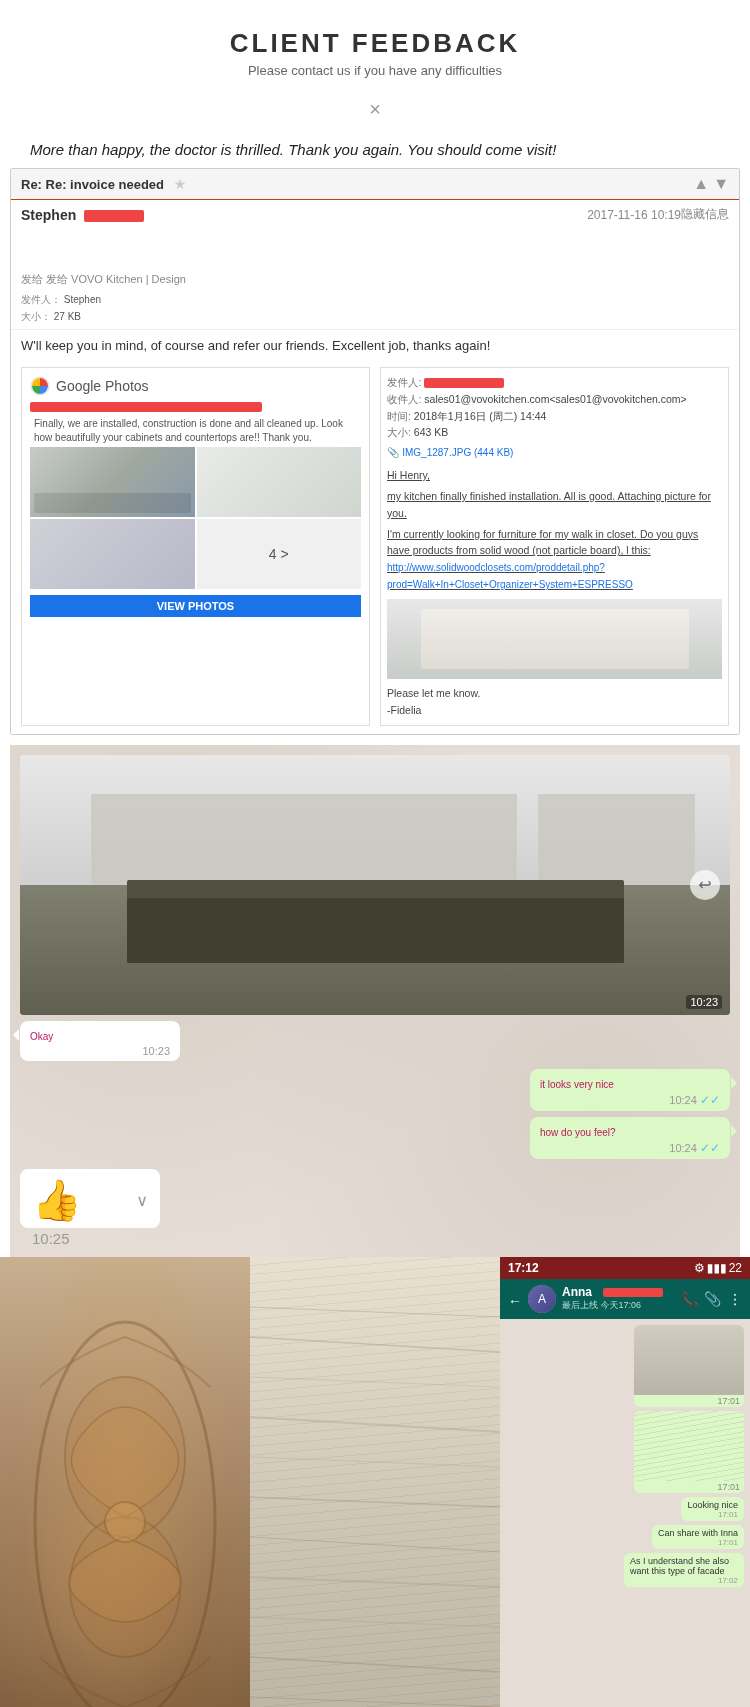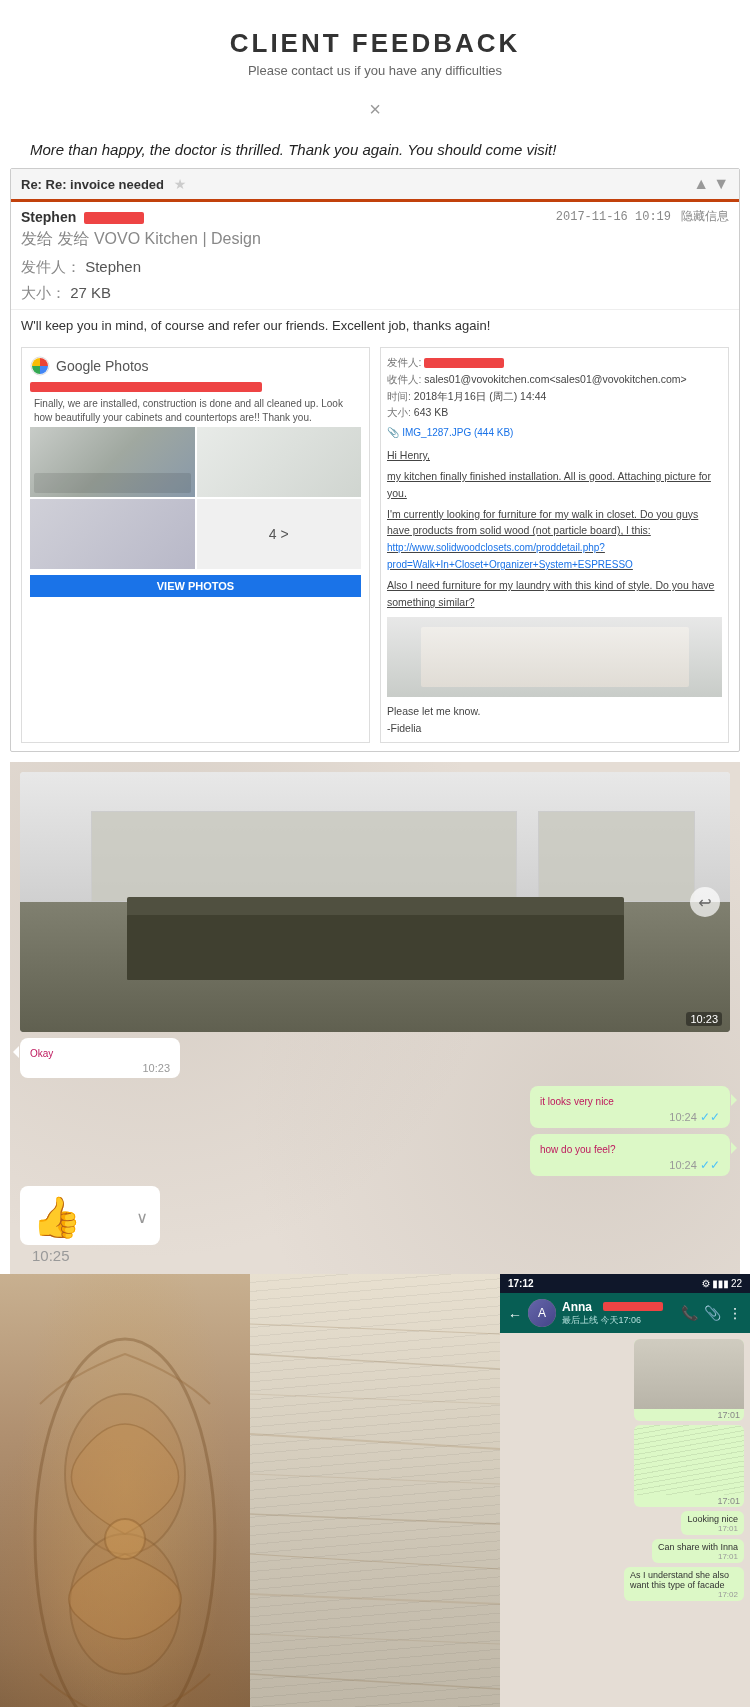--- a/index.html
+++ b/index.html
@@ -45,21 +45,21 @@
 
     
     .email-card {
       margin: 0 10px;
       border: 1px solid #ccc;
       border-radius: 2px;
       background: #fff;
     }
     .email-header-bar {
       background: #f5f5f5;
-      border-bottom: 3px solid #c2410c;
+      border-bottom: 1px solid #c2410c;
       padding: 6px 10px;
       display: flex;
       align-items: center;
       justify-content: space-between;
     }
     .email-subject {
       font-size: 13px;
       font-weight: bold;
       color: #333;
     }
@@ -93,21 +93,21 @@
       border-radius: 2px;
       vertical-align: middle;
       margin-left: 4px;
     }
     .email-date {
       font-size: 12px;
       color: #888;
     }
     .email-meta {
       padding: 2px 10px 4px 10px;
-      font-size: 15px;
+      font-size: 10px;
       color: #555;
       line-height: 1.7;
     }
     .email-meta .label { color: #888; }
     .email-body {
       padding: 8px 10px;
       font-size: 13px;
       color: #333;
       border-top: 1px solid #eee;
     }
@@ -363,24 +363,24 @@
 
     
     .wa-overlay {
       position: absolute;
       inset: 0;
       background: #e5ddd5;
       display: flex;
       flex-direction: column;
     }
     .wa-status-bar {
-      background: #0f172a;
+      background: #7f1d1d;
       color: #fff;
       padding: 4px 8px;
-      font-size: 10px;
+      font-size: 12px;
       display: flex;
       align-items: center;
       justify-content: space-between;
     }
     .wa-status-time { font-weight: bold; }
     .wa-status-icons { display: flex; gap: 2px; align-items: center; }
     .wa-header {
       background: #075e54;
       padding: 6px 8px;
       display: flex;
@@ -487,26 +487,26 @@
     <div class="email-nav-arrows">
       <span>▲</span>
       <span>▼</span>
     </div>
   </div>
   <div class="email-sender-row">
     <div>
       <span class="sender-name">Stephen</span>
       <span class="sender-redacted"></span>
     </div>
-    <div style="display:flex;align-items:center;gap:10px;font-family:Liberation Mono, monospace;">
+    <div style="display:flex;align-items:center;">
       <span class="email-date">2017-11-16 10:19</span>
       <span style="font-size:12px;color:#888;">隐藏信息</span>
     </div>
   </div>
-  <div style="padding:2px 10px;font-size:16px;color:#888;">
+  <div style="padding:2px 10px;font-size:11px;color:#888;margin-top:45px;">
     <span>发给</span>
     <span style="color:#888;">发给 VOVO Kitchen | Design</span>
   </div>
   <div class="email-meta">
     <div>
       <span class="label">发件人：</span>
       <span>Stephen</span>
     </div>
     <div>
       <span class="label">大小：</span>
@@ -570,21 +570,20 @@
           <span style="font-size:10px;">📎 </span>
           <span class="se-link">IMG_1287.JPG (444 KB)</span>
         </div>
         <div class="se-body">
           <div>Hi Henry,</div>
           <div style="margin-top:4px;">my kitchen finally finished installation. All is good. Attaching picture for you.</div>
           <div style="margin-top:4px;">I'm currently looking for furniture for my walk in closet. Do you guys have products from solid wood (not particle board), l this:</div>
           <div>
             <a class="se-link">http://www.solidwoodclosets.com/proddetail.php?prod=Walk+In+Closet+Organizer+System+ESPRESSO</a>
           </div>
-          <div style="margin-top:4px;">Also I need furniture for my laundry with this kind of style. Do you have something similar?</div>
         </div>
         <div class="kitchen-image-placeholder">
           <div style="width:80%;height:60px;background:linear-gradient(180deg,#f0eeea 0%,#e0dcd5 100%);border-radius:2px;"></div>
         </div>
         <div>Please let me know.</div>
         <div>-Fidelia</div>
       </div>
     </div>
   </div>
 </div>

